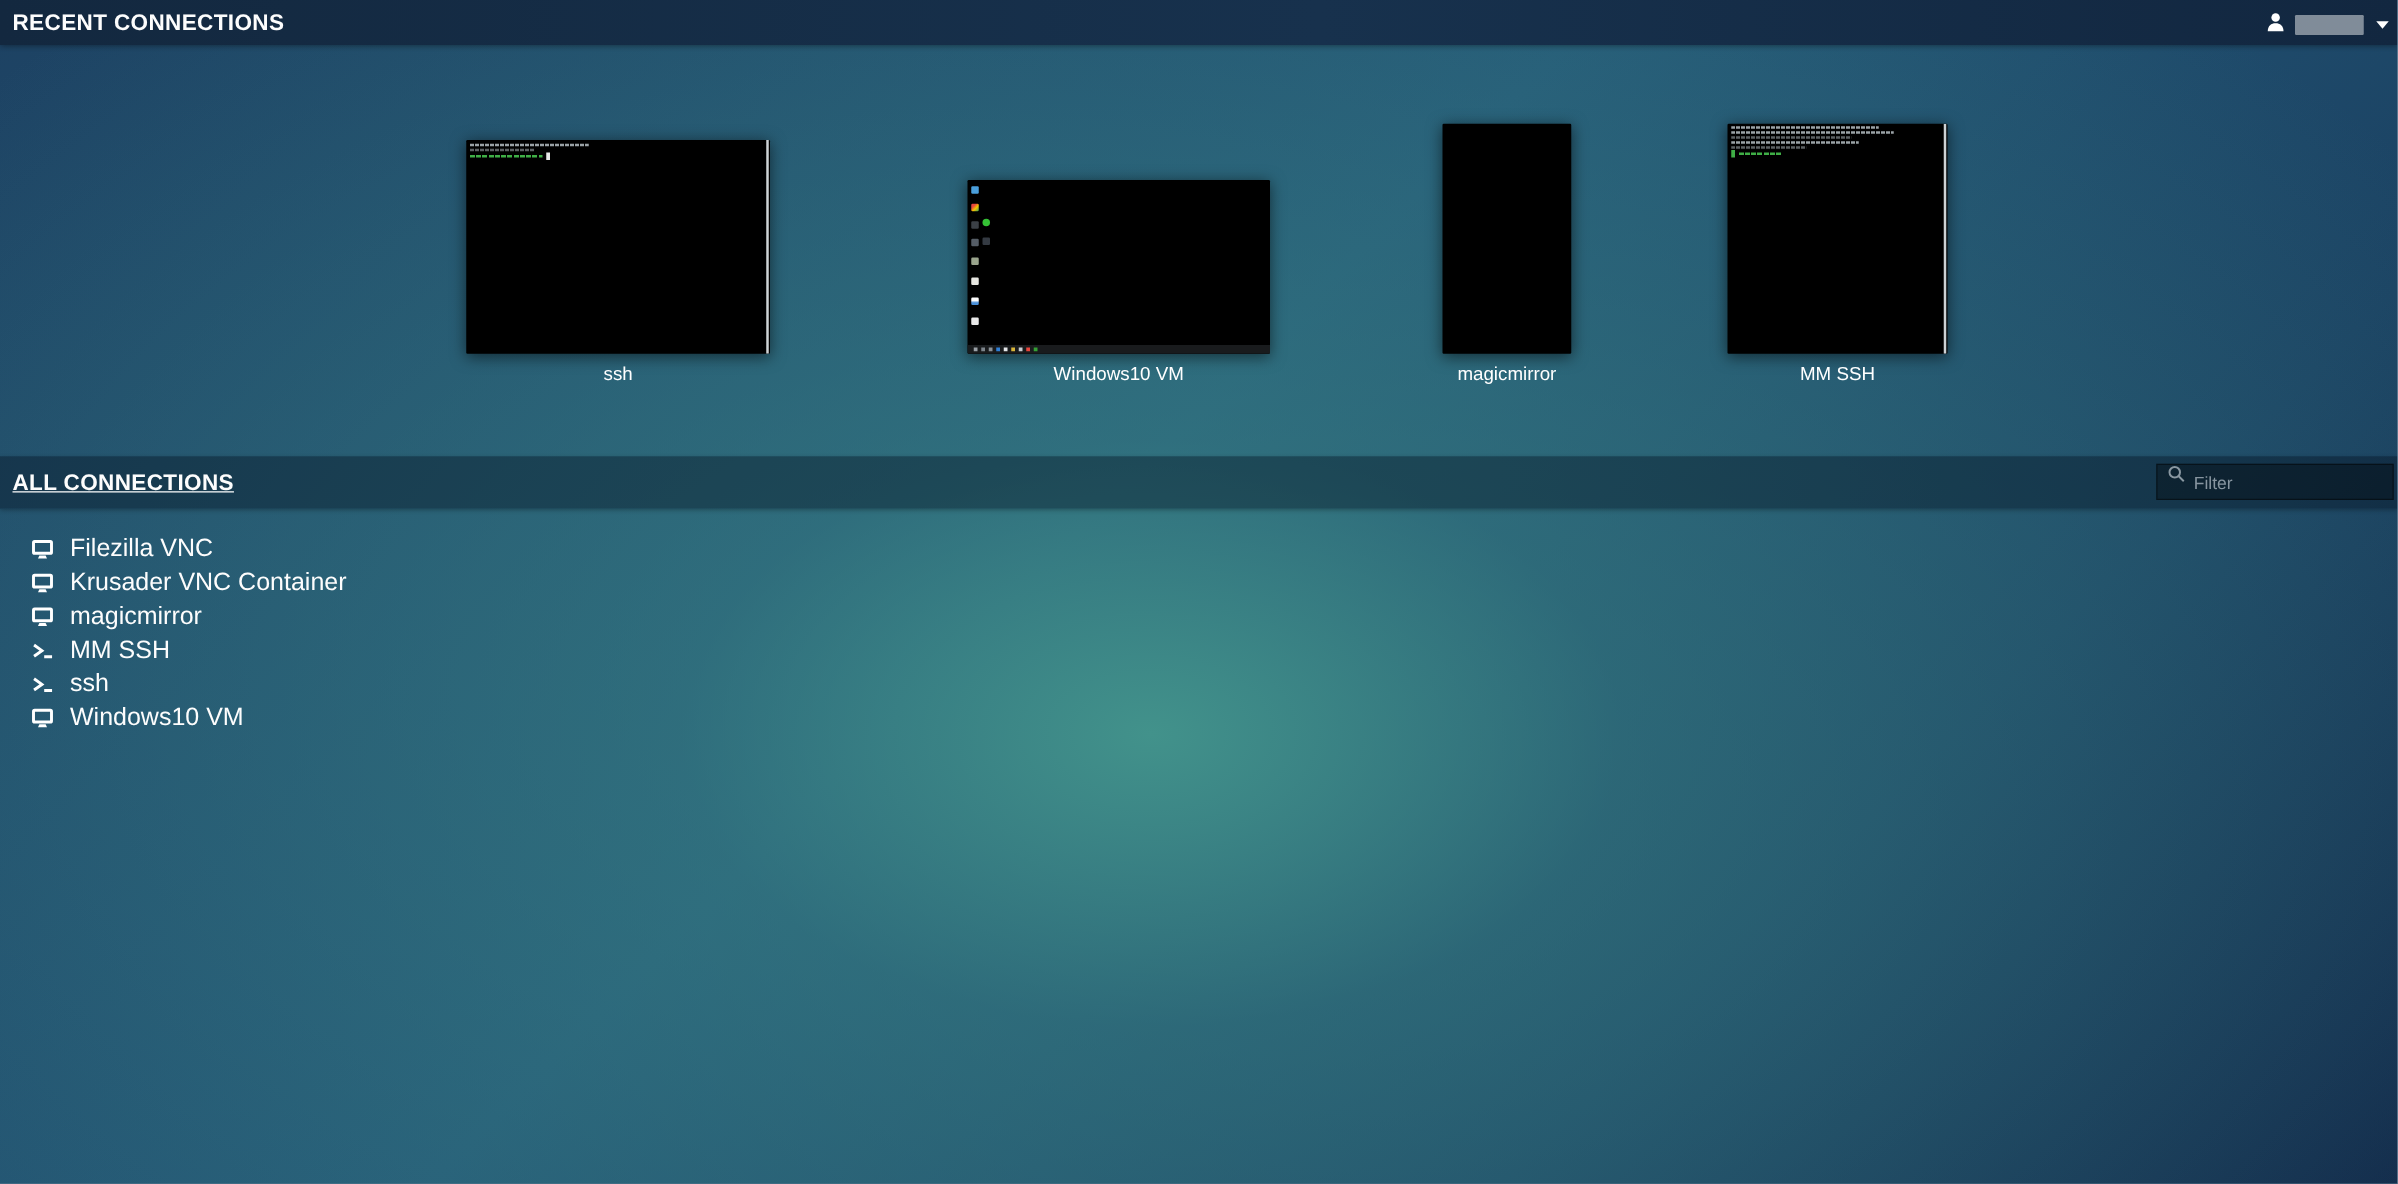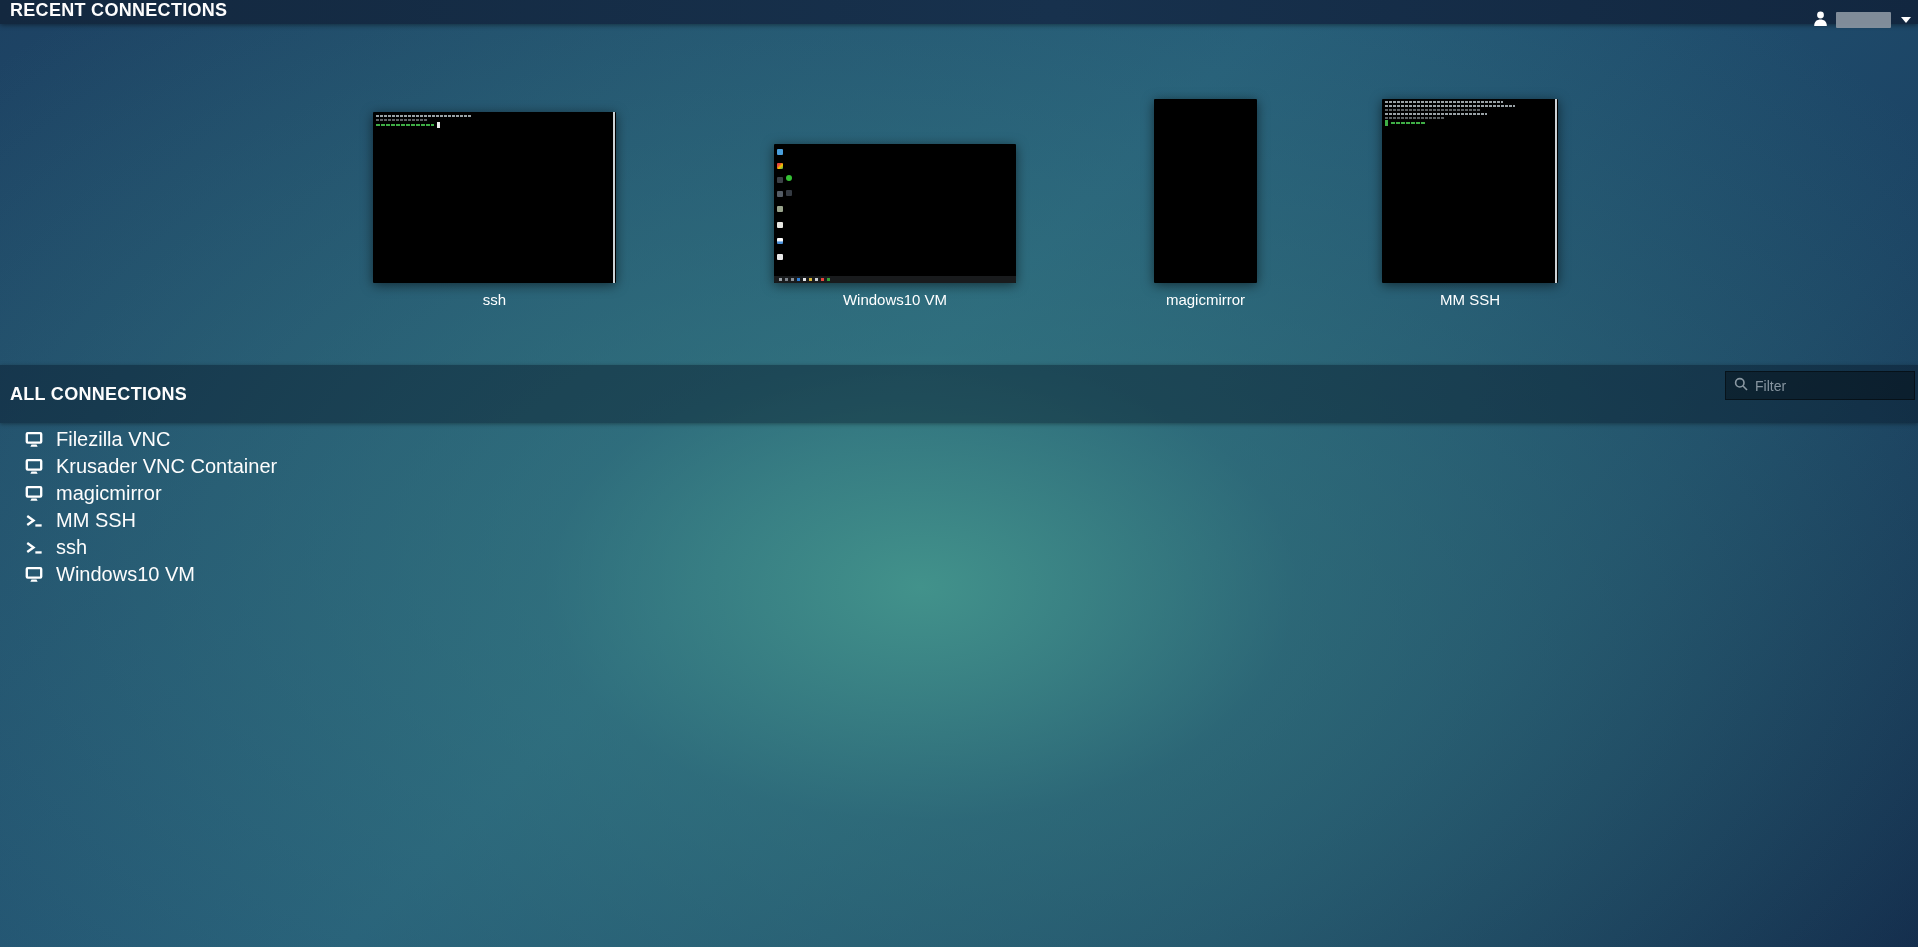--- a/index.html
+++ b/index.html
@@ -15,24 +15,24 @@
     background:
       radial-gradient(ellipse 1250px 780px at 48% 62%,
         #42928b 0%, #3b868580 30%, #2d6c7e00 100%),
       linear-gradient(135deg, #1d4263 0%, #245877 45%, #1b4263 75%, #12294a 100%);
     background-color: #1b4263;
     overflow: hidden;
   }
 
   
   .topbar {
-    position: absolute; left: 0; top: 0; width: 1918px; height: 24px;
+    position: absolute; left: 0; top: 0; width: 1918px; height: 36px;
     background: linear-gradient(to right, #13283f, #17314d 55%, #122740);
     box-shadow: 0 1px 5px rgba(0,0,0,0.45);
-    display: flex; align-items: flex-start;
+    display: flex; align-items: center;
     z-index: 5;
   }
   .bar-title {
     font-size: 18px; font-weight: bold; letter-spacing: 0.3px;
     padding-left: 10px; color: #fdfdfd;
   }
   .user-menu {
     position: absolute; right: 7px; top: 0; height: 40px;
     display: flex; align-items: center; gap: 7px;
     cursor: pointer;
@@ -81,31 +81,32 @@
   .cursor-block { position: absolute; width: 3px; height: 6px; background: #e8e8e8; }
   .term-scrollbar { position: absolute; right: 1px; top: 0; width: 2px; height: 100%; background: #cdd2d5; }
 
   
   .win-icon { position: absolute; width: 6px; height: 6px; border-radius: 1px; }
   .win-taskbar { position: absolute; left: 0; bottom: 0; width: 100%; height: 7px; background: #191b1d; }
   .tb-dot { position: absolute; top: 2px; width: 3px; height: 3px; }
 
   
   .section-bar {
-    position: absolute; left: 0; top: 365px; width: 1918px; height: 58px;
+    position: absolute; left: 0; top: 365px; width: 1918px; height: 42px;
     background: rgba(2, 16, 30, 0.40);
     box-shadow: 0 1px 4px rgba(0,0,0,0.35);
     display: flex; align-items: center;
     z-index: 4;
+    text-decoration: underline;
   }
   .filter-box {
     position: absolute; right: 3px; top: 6px; width: 190px; height: 29px;
     background: rgba(0,0,0,0.34);
     border: 1px solid rgba(0,0,0,0.45);
-    display: flex; align-items: center; padding: 0 8px; gap: 7px;
+    display: flex; padding: 0 8px; gap: 7px;
   }
   .filter-box input {
     flex: 1; background: transparent; border: none; outline: none;
     color: #c3ccd2; font-size: 14px; font-family: "Liberation Sans", sans-serif;
     min-width: 0;
   }
   .filter-box input::placeholder { color: #8795a0; opacity: 1; }
 
   
   .conn-list { position: absolute; left: 0; top: 426px; width: 900px; }

